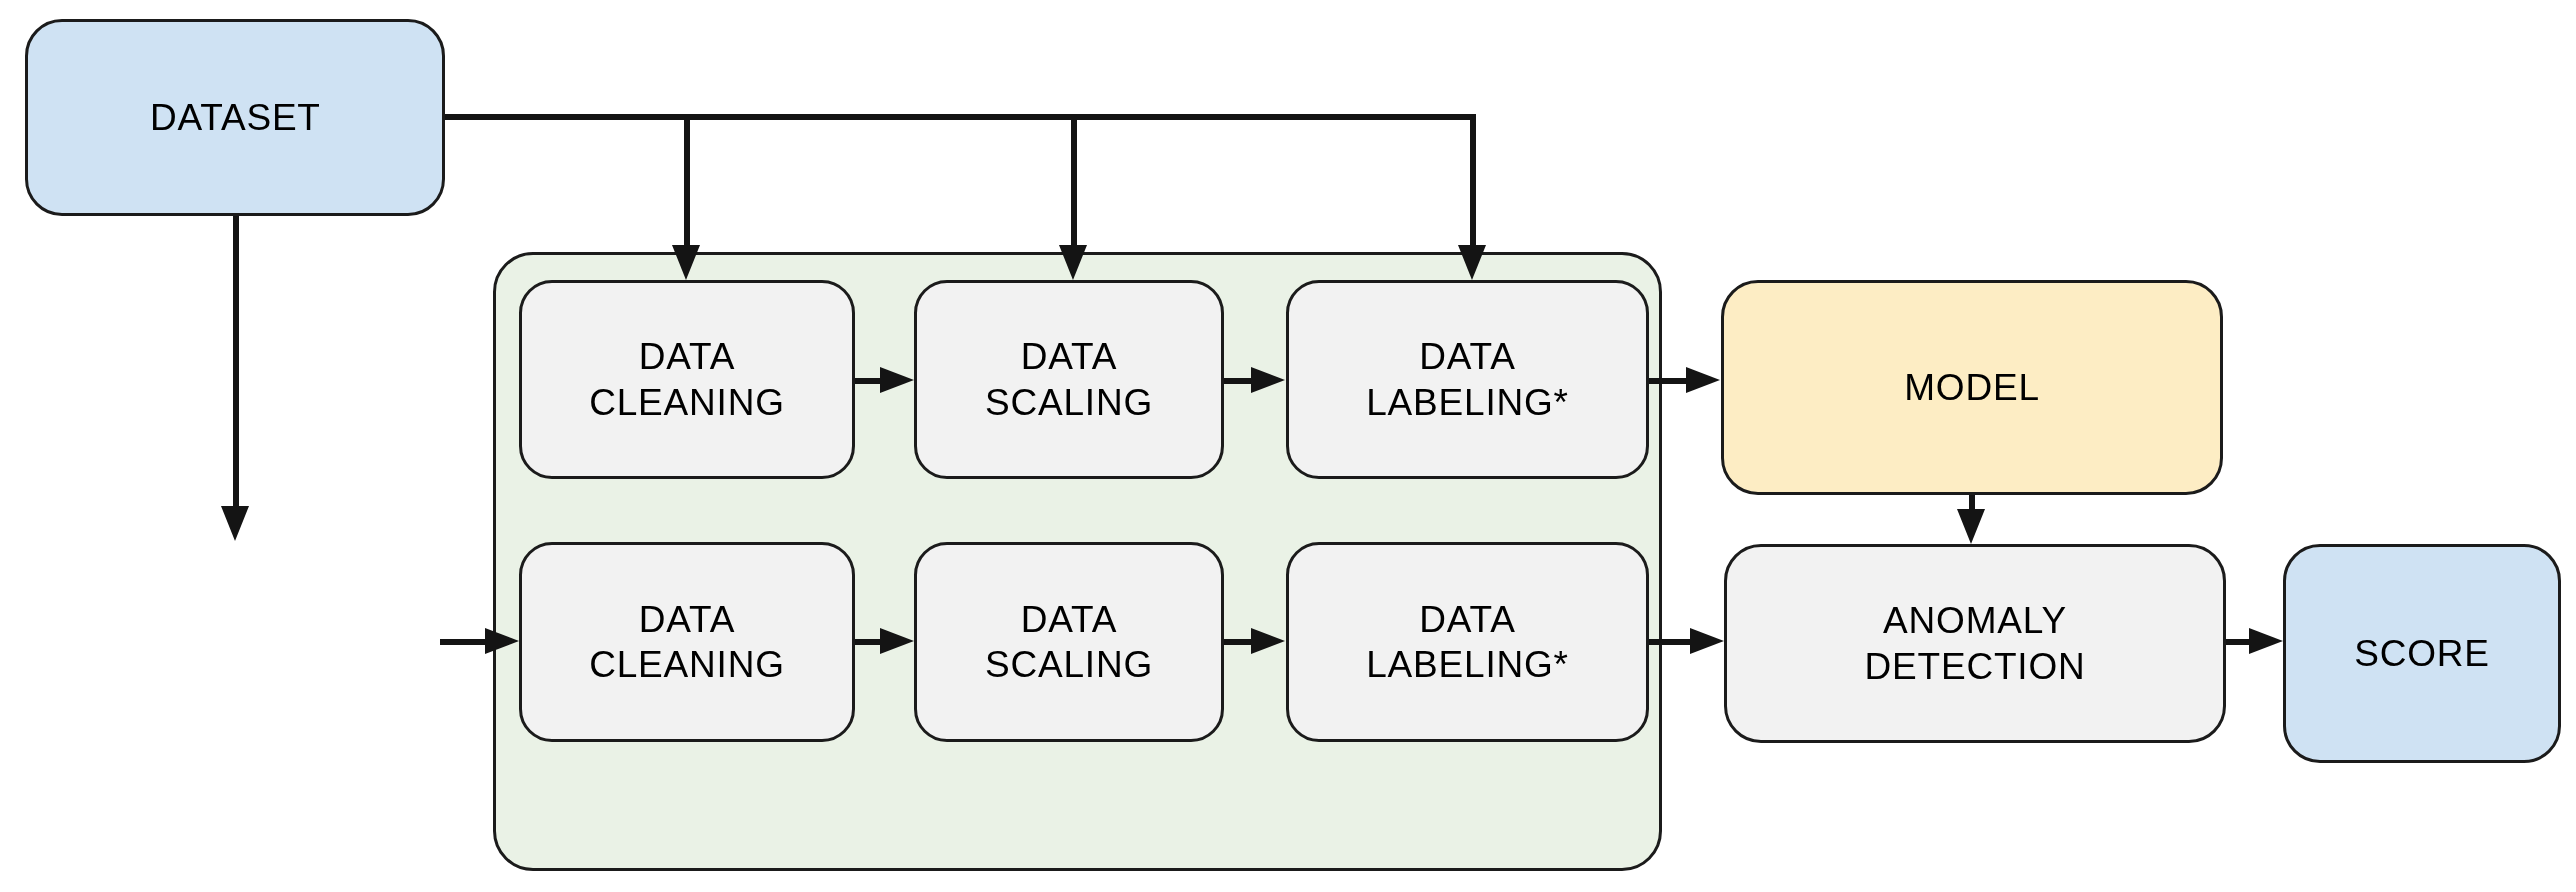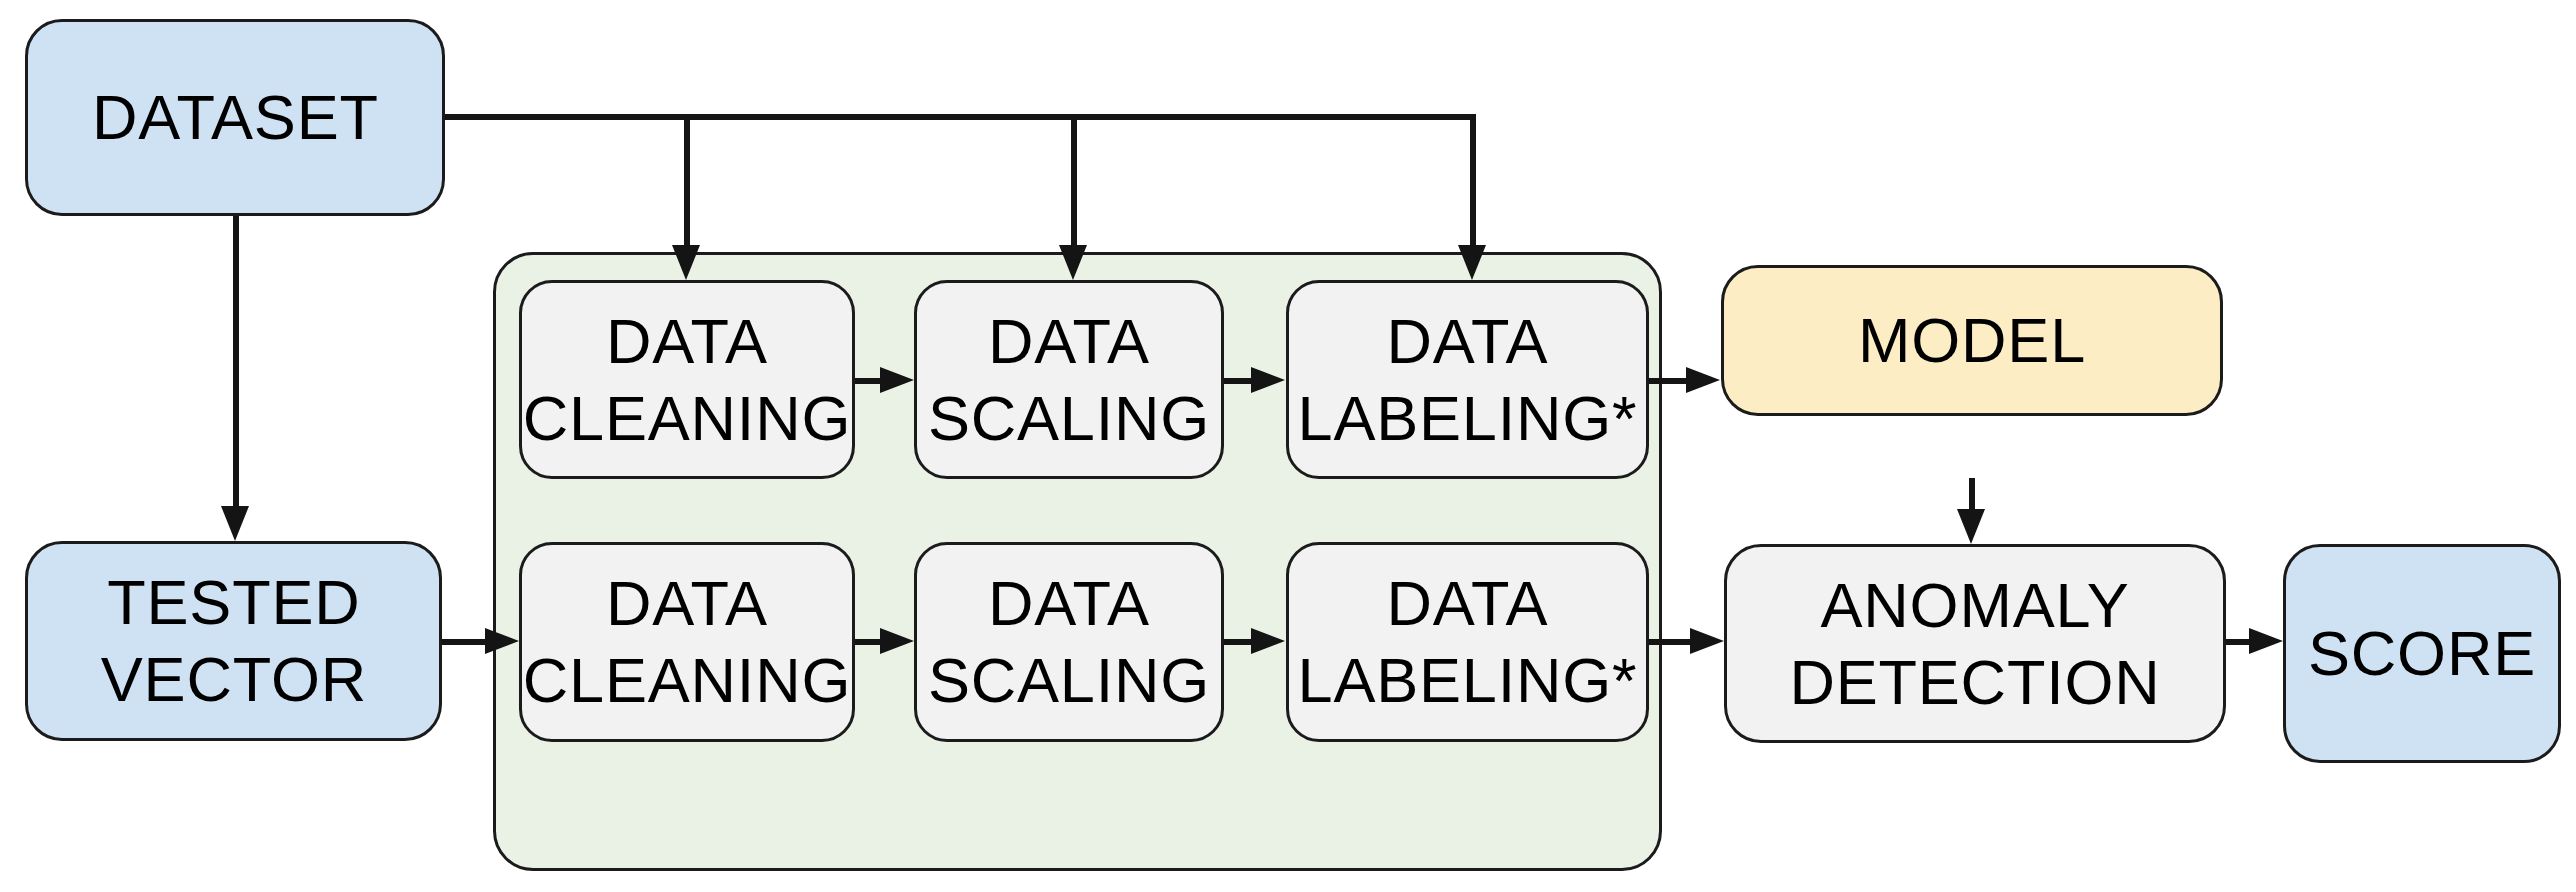--- a/index.html
+++ b/index.html
@@ -17,21 +17,21 @@
     box-sizing: border-box;
     border: 3.2px solid #1b1b1b;
     border-radius: 37px;
     display: flex;
     align-items: center;
     justify-content: center;
     text-align: center;
   }
   .node-label {
     white-space: pre-line;
-    font-size: 63px;
+    font-size: 37px;
     line-height: 1.22;
     letter-spacing: 0.8px;
     color: #000000;
   }
   .fill-blue   { background: #cfe2f3; }
   .fill-yellow { background: #fdedc4; }
   .fill-gray   { background: #f2f2f2; }
   .container-green {
     position: absolute;
     box-sizing: border-box;
@@ -134,24 +134,20 @@
   </div>
   <div>
     <div class="hline" style="left:2223px; top:639px; width:29px;"></div>
     <div class="tri-right" style="left:2249px; top:628px;"></div>
   </div>
 
   <div class="node fill-blue" style="left:25.4px; top:19px; width:420px; height:197px;">
     <span class="node-label">DATASET</span>
   </div>
 
-  <div class="node fill-blue" style="left:25.4px; top:541px; width:417px; height:200px;">
-    <span class="node-label">TESTED
-VECTOR</span>
-  </div>
 
   <div class="node fill-gray" style="left:519px; top:280px; width:336px; height:199px; border-radius:33px;">
     <span class="node-label">DATA
 CLEANING</span>
   </div>
 
   <div class="node fill-gray" style="left:914px; top:280px; width:310px; height:199px; border-radius:33px;">
     <span class="node-label">DATA
 SCALING</span>
   </div>
@@ -169,21 +165,21 @@
   <div class="node fill-gray" style="left:914px; top:542px; width:310px; height:200px; border-radius:33px;">
     <span class="node-label">DATA
 SCALING</span>
   </div>
 
   <div class="node fill-gray" style="left:1286px; top:542px; width:363px; height:200px; border-radius:33px;">
     <span class="node-label">DATA
 LABELING*</span>
   </div>
 
-  <div class="node fill-yellow" style="left:1721px; top:265px; width:502px; height:151px;">
+  <div class="node fill-yellow" style="left:1721px; top:280px; width:502px; height:215px;">
     <span class="node-label">MODEL</span>
   </div>
 
   <div class="node fill-gray" style="left:1724px; top:544px; width:502px; height:199px;">
     <span class="node-label">ANOMALY
 DETECTION</span>
   </div>
 
   <div class="node fill-blue" style="left:2283px; top:544px; width:278px; height:219px;">
     <span class="node-label">SCORE</span>

